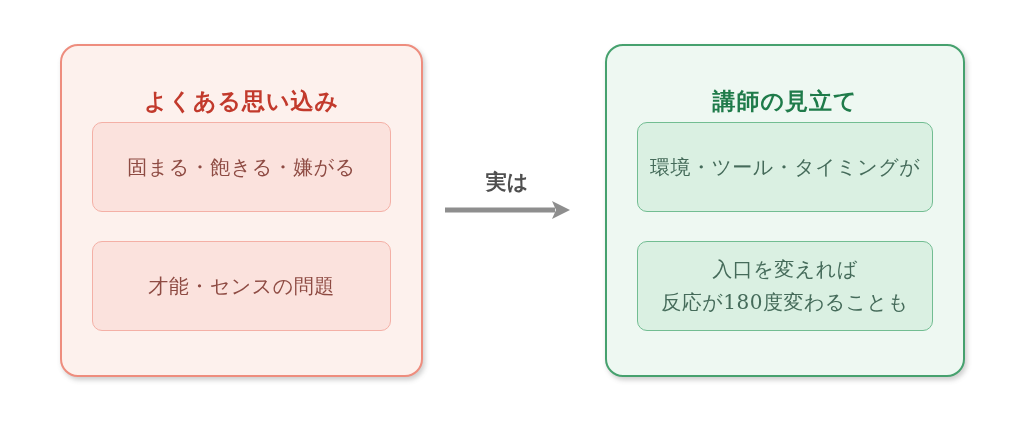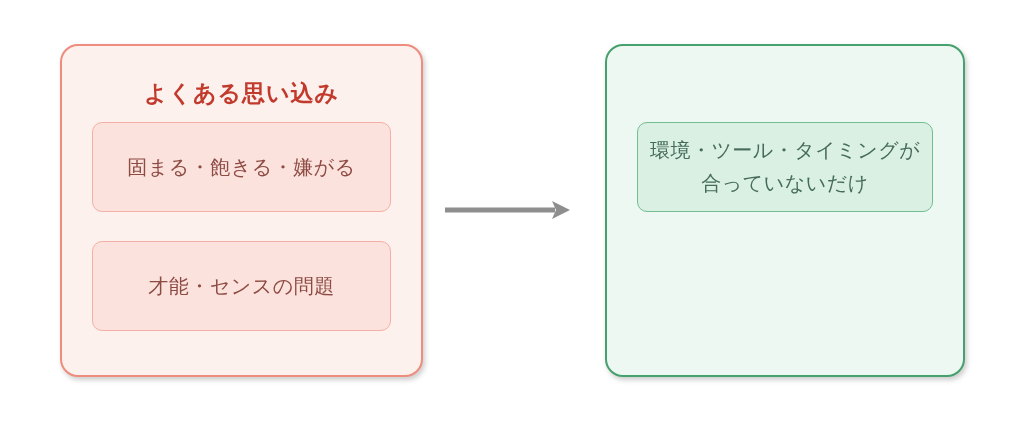--- a/index.html
+++ b/index.html
@@ -30,21 +30,21 @@
     border: 2px solid var(--left-panel-border);
   }
   .panel.right {
     left: 605px;
     width: 360px;
     background: var(--right-panel-fill);
     border: 2px solid var(--right-panel-border);
   }
   .panel-title {
     margin: 0;
-    padding-top: 32px;
+    padding-top: 40px;
     text-align: center;
     font-size: 23px;
     font-weight: bold;
     letter-spacing: 1px;
   }
   .panel.left .panel-title { color: var(--left-title); }
   .panel.right .panel-title { color: var(--right-title); }
   .inner-box {
     position: absolute;
     left: 30px;
@@ -100,26 +100,31 @@
   <section class="panel left">
     <h2 class="panel-title">よくある思い込み</h2>
     <div class="inner-box first">
       <span class="box-line">固まる・飽きる・嫌がる</span>
     </div>
     <div class="inner-box second">
       <span class="box-line">才能・センスの問題</span>
     </div>
   </section>
 
+  <div class="connector-label">実は</div>
 
   <svg class="connector-arrow" width="128" height="24" viewBox="0 0 128 24">
     <line x1="2" y1="12" x2="112" y2="12" stroke="#8e8e8e" stroke-width="5"></line>
     <polygon points="109,3 127,12 109,21 113,12" fill="#8e8e8e"></polygon>
   </svg>
 
   <section class="panel right">
+    <h2 class="panel-title">講師の見立て</h2>
     <div class="inner-box first">
       <span class="box-line">環境・ツール・タイミングが</span>
-      <span class="box-line">合っていないだけ</span>
+    </div>
+    <div class="inner-box second">
+      <span class="box-line">入口を変えれば</span>
+      <span class="box-line">反応が180度変わることも</span>
     </div>
   </section>
 
 </div>
 
 </body></html>

